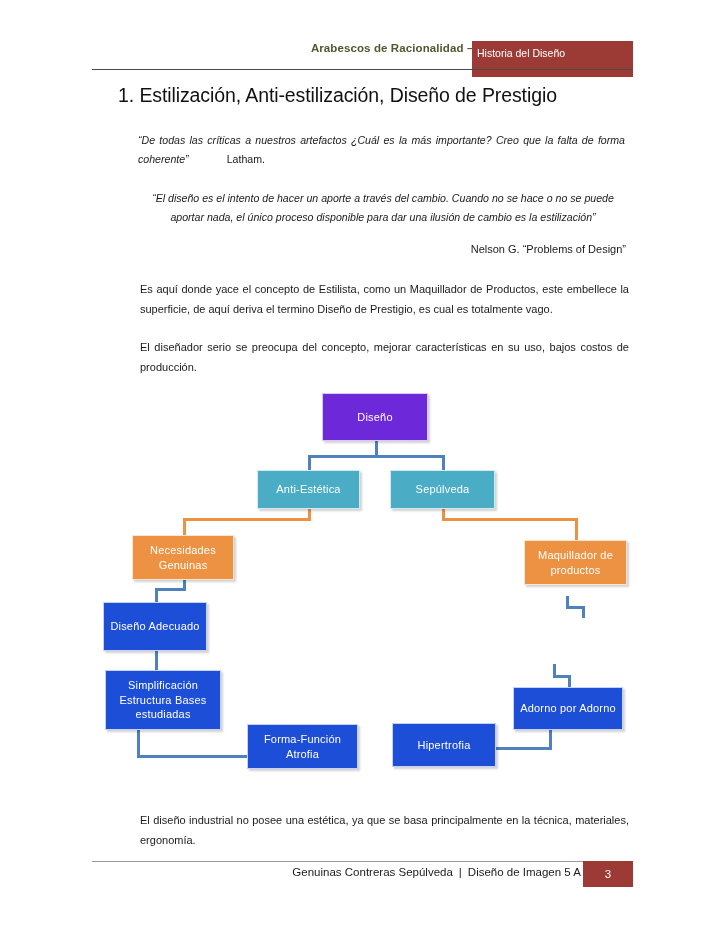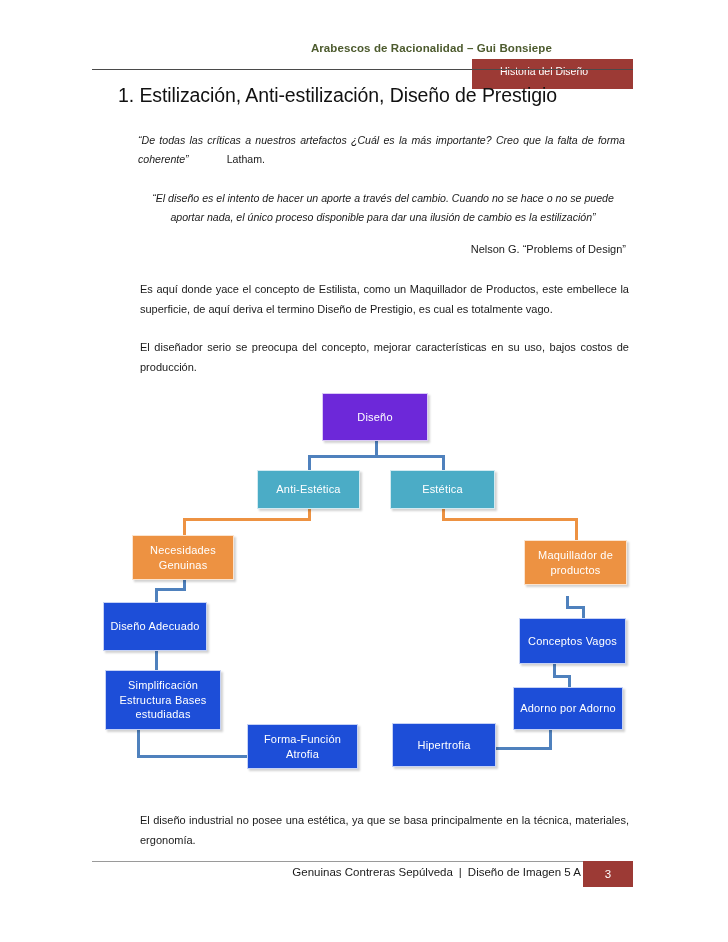--- a/index.html
+++ b/index.html
@@ -32,28 +32,27 @@
     box-sizing: border-box;
     font-size: 11.5px;
     font-weight: bold;
     color: #4d5b2e;
     letter-spacing: 0.1px;
   }
   .header-badge {
     position: absolute;
     left: 472px; top: 41px;
     width: 161px;
-    height: 30px;
+    height: 36px;
     background: #9c3a35;
     color: #ffffff;
     font-size: 10.5px;
     line-height: 25px;
-    padding-left: 28px;
+    padding-left: 5px;
     box-sizing: border-box;
-    margin-top: 18px;
   }
   .header-rule {
     position: absolute;
     left: 92px; top: 69px;
     width: 541px;
     height: 0;
     border-top: 1.2px solid #4a4a4a;
   }
 
   
@@ -230,29 +229,28 @@
   <div class="conn c-blue" style="left:553px; top:292px; width:18px; height:3px;"></div>
   <div class="conn c-blue" style="left:568px; top:292px; width:3px; height:12px;"></div>
 
   <div class="conn c-blue" style="left:549px; top:339px; width:3px; height:28px;"></div>
   <div class="conn c-blue" style="left:496px; top:364px; width:56px; height:3px;"></div>
 
   <div class="node n-green" style="left:322px; top:10px; width:106px; height:48px;">Diseño</div>
 
   <div class="node n-teal" style="left:257px; top:87px; width:103px; height:39px;">Anti-Estética</div>
 
-  <div class="node n-teal" style="left:390px; top:87px; width:105px; height:39px;">Estética</div>
+  <div class="node n-teal" style="left:390px; top:87px; width:105px; height:39px;">Sepúlveda</div>
 
   <div class="node n-orange" style="left:132px; top:152px; width:102px; height:45px;">Necesidades Genuinas</div>
 
   <div class="node n-orange" style="left:524px; top:157px; width:103px; height:45px;">Maquillador de productos</div>
 
   <div class="node n-blue" style="left:103px; top:219px; width:104px; height:49px;">Diseño Adecuado</div>
 
-  <div class="node n-blue" style="left:519px; top:235px; width:107px; height:46px;">Conceptos Vagos</div>
 
   <div class="node n-blue" style="left:105px; top:287px; width:116px; height:60px;">Simplificación Estructura Bases estudiadas</div>
 
   <div class="node n-blue" style="left:513px; top:304px; width:110px; height:43px;">Adorno por Adorno</div>
 
   <div class="node n-blue" style="left:247px; top:341px; width:111px; height:45px;">Forma-Función Atrofia</div>
 
   <div class="node n-blue" style="left:392px; top:340px; width:104px; height:44px;">Hipertrofia</div>
 </div>
 

